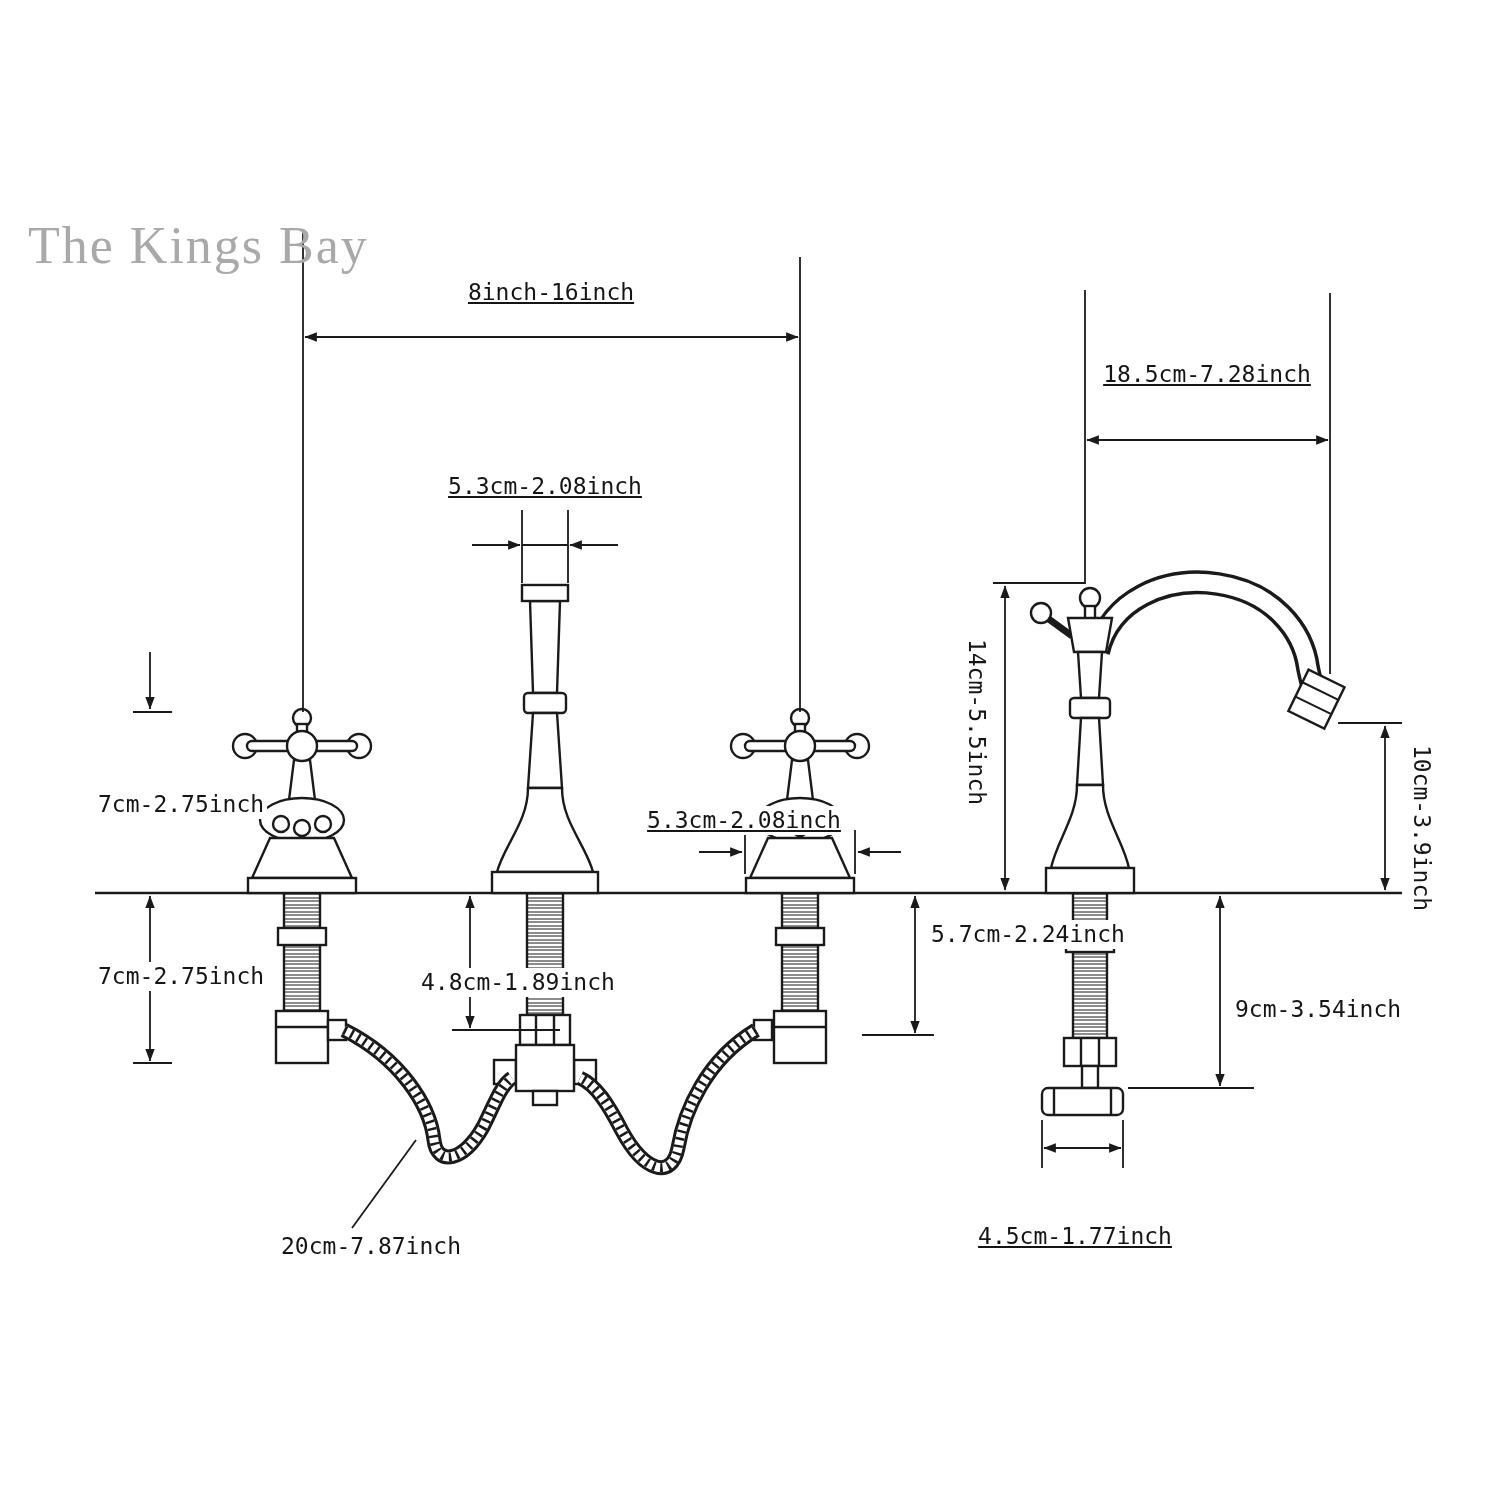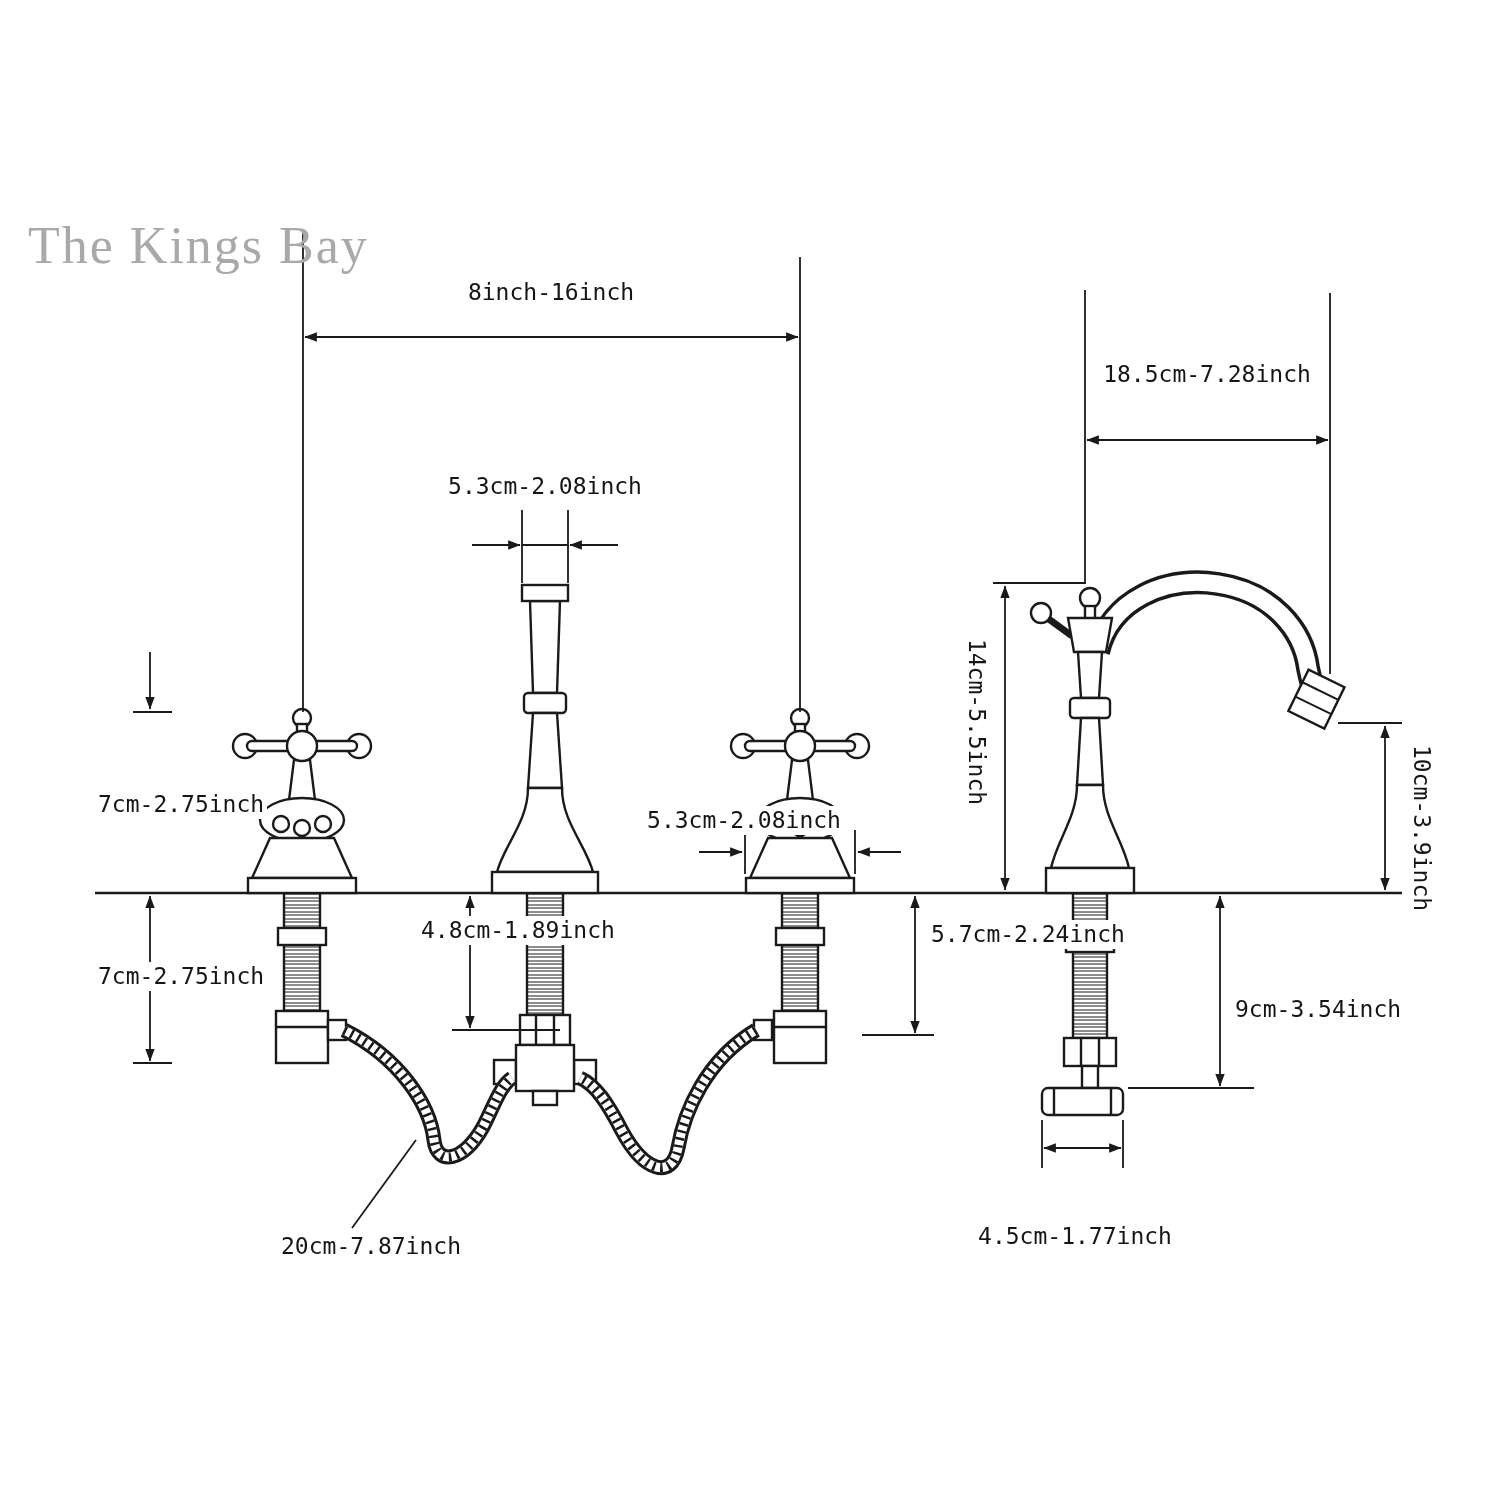--- a/index.html
+++ b/index.html
@@ -14,21 +14,21 @@
   .dim-label{
     position:absolute;
     font-family:"DejaVu Sans Mono", monospace;
     font-size:23px;
     line-height:1.25;
     color:#151515;
     white-space:nowrap;
     background:#ffffff;
     padding:0 3px;
   }
-  .center{transform:translateX(-50%);}
+  .center{transform:translateX(-50%);text-decoration:underline;}
   .rot{transform:translate(-50%,-50%) rotate(90deg);}
   .watermark{
     position:absolute;
     font-family:"Liberation Serif", serif;
     font-size:52px;
     letter-spacing:2px;
     color:#a9a9a9;
     background:transparent;
     white-space:nowrap;
   }
@@ -215,21 +215,21 @@
     <div class="dim-label center" style="left:545px;top:472px;">5.3cm-2.08inch</div>
 
     <div class="dim-label rot" style="left:977px;top:722px;">14cm-5.5inch</div>
 
     <div class="dim-label rot" style="left:1422px;top:828px;">10cm-3.9inch</div>
 
     <div class="dim-label" style="left:95px;top:790px;">7cm-2.75inch</div>
 
     <div class="dim-label" style="left:95px;top:962px;">7cm-2.75inch</div>
 
-    <div class="dim-label" style="left:418px;top:916px;text-align:center;">4.8cm-1.89inch</div>
+    <div class="dim-label" style="left:418px;top:968px;text-align:center;">4.8cm-1.89inch</div>
 
     <div class="dim-label center" style="left:744px;top:806px;">5.3cm-2.08inch</div>
 
     <div class="dim-label" style="left:928px;top:920px;">5.7cm-2.24inch</div>
 
     <div class="dim-label" style="left:1232px;top:995px;">9cm-3.54inch</div>
 
     <div class="dim-label center" style="left:1075px;top:1222px;">4.5cm-1.77inch</div>
 
     <div class="dim-label" style="left:278px;top:1232px;">20cm-7.87inch</div>

